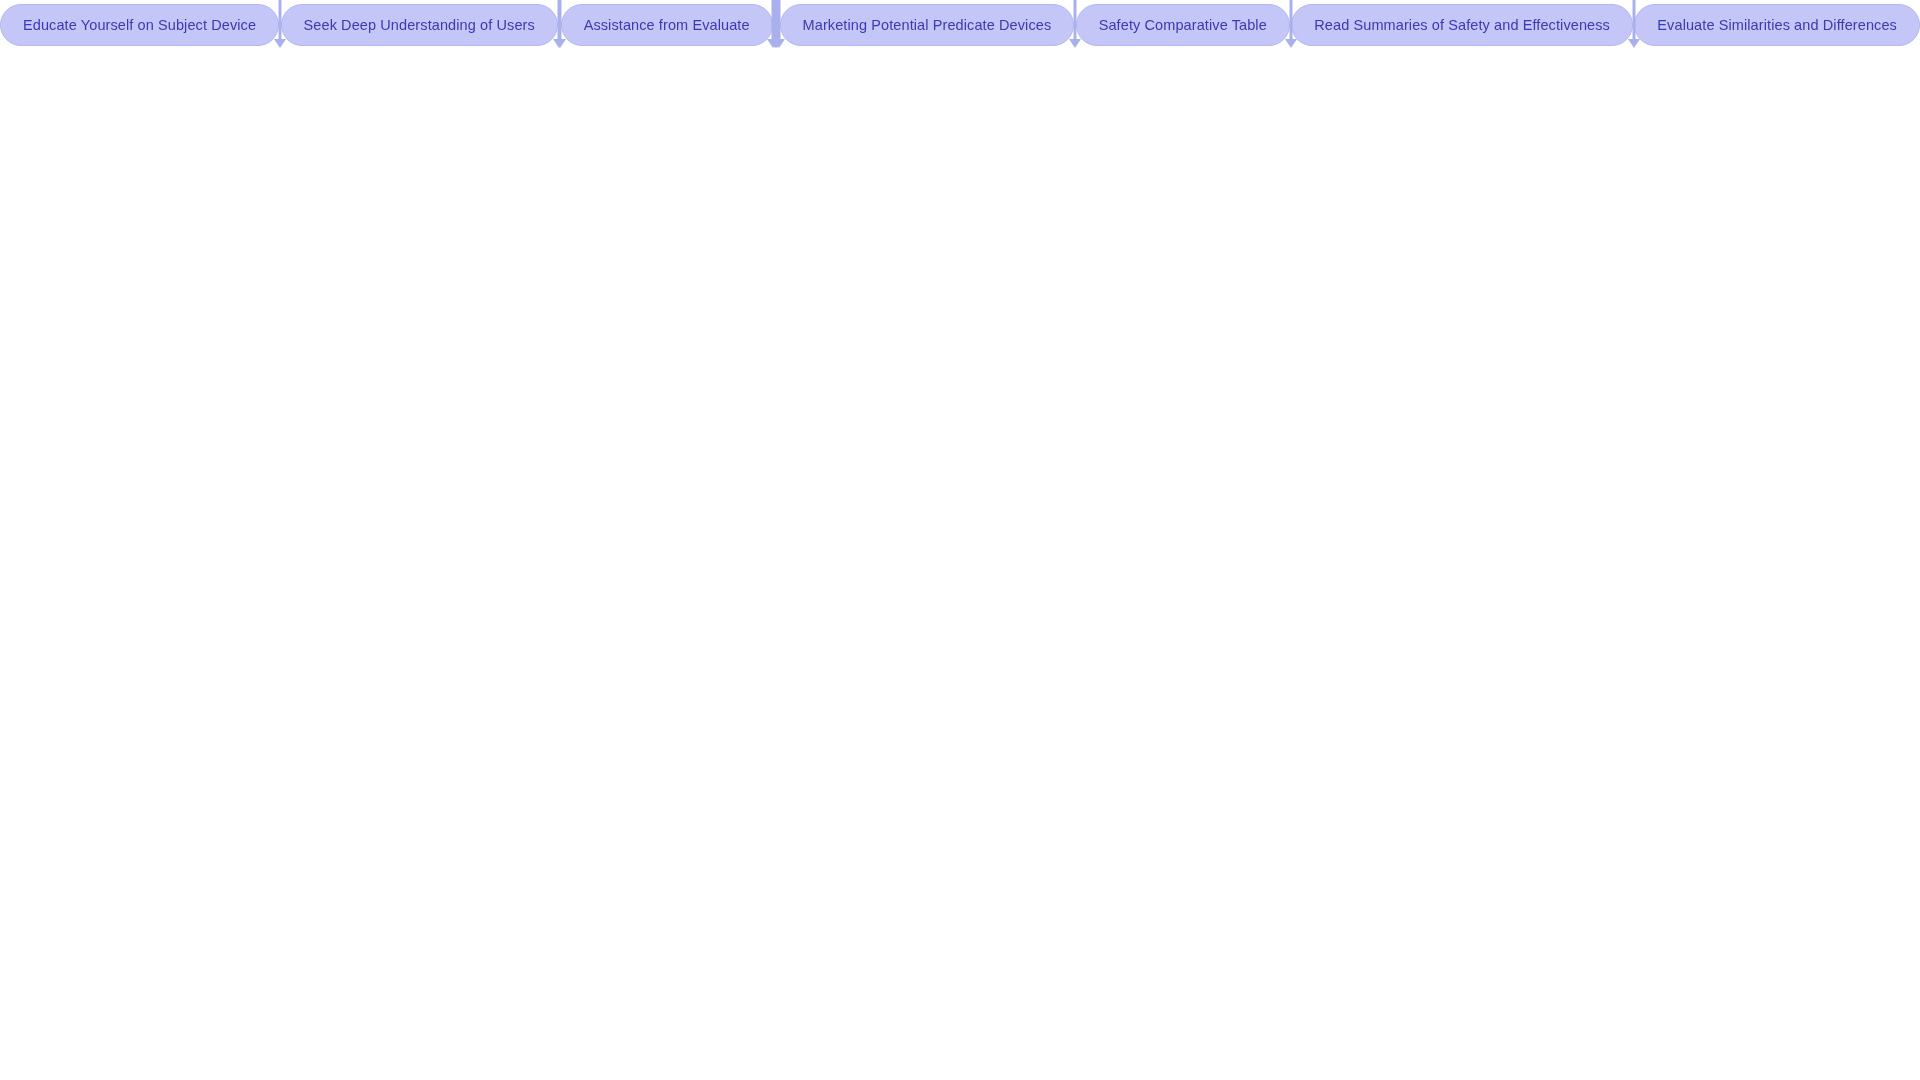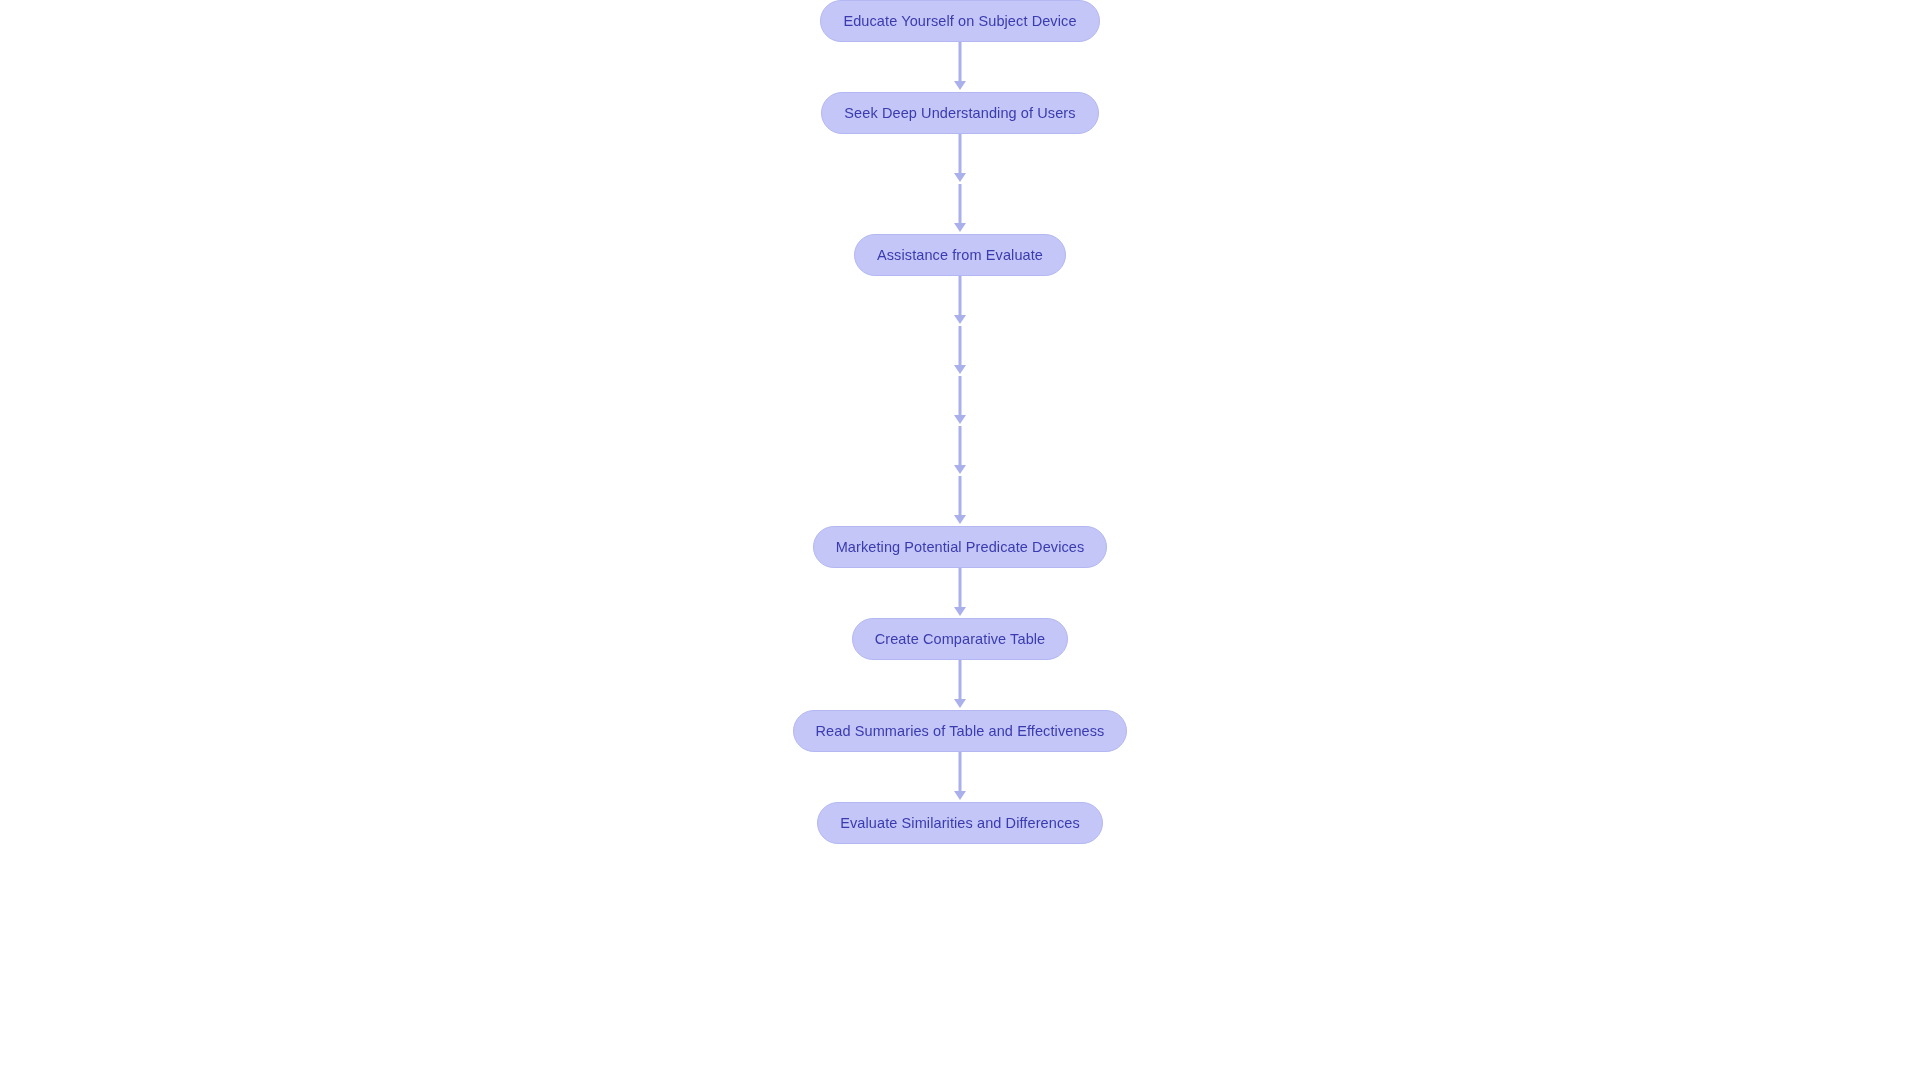--- a/index.html
+++ b/index.html
@@ -21,21 +21,21 @@
     height: 1080px;
     background: #ffffff;
   }
 
   .flow-column {
     position: absolute;
     left: 0;
     top: 0;
     width: 1920px;
     display: flex;
-    flex-direction: column;
+    flex-direction: row;
     align-items: center;
   }
 
   
   .node {
     box-sizing: border-box;
     height: 42px;
     display: flex;
     align-items: center;
     justify-content: center;
@@ -132,28 +132,28 @@
         <div class="arrowhead"></div>
       </div>
       <div class="node">
         <span class="node-label">Marketing Potential Predicate Devices</span>
       </div>
       <div class="connector">
         <div class="line"></div>
         <div class="arrowhead"></div>
       </div>
       <div class="node">
-        <span class="node-label">Create Comparative Table</span>
+        <span class="node-label">Safety Comparative Table</span>
       </div>
       <div class="connector">
         <div class="line"></div>
         <div class="arrowhead"></div>
       </div>
       <div class="node">
-        <span class="node-label">Read Summaries of Table and Effectiveness</span>
+        <span class="node-label">Read Summaries of Safety and Effectiveness</span>
       </div>
       <div class="connector">
         <div class="line"></div>
         <div class="arrowhead"></div>
       </div>
       <div class="node">
         <span class="node-label">Evaluate Similarities and Differences</span>
       </div>
     </div>
 </div>

